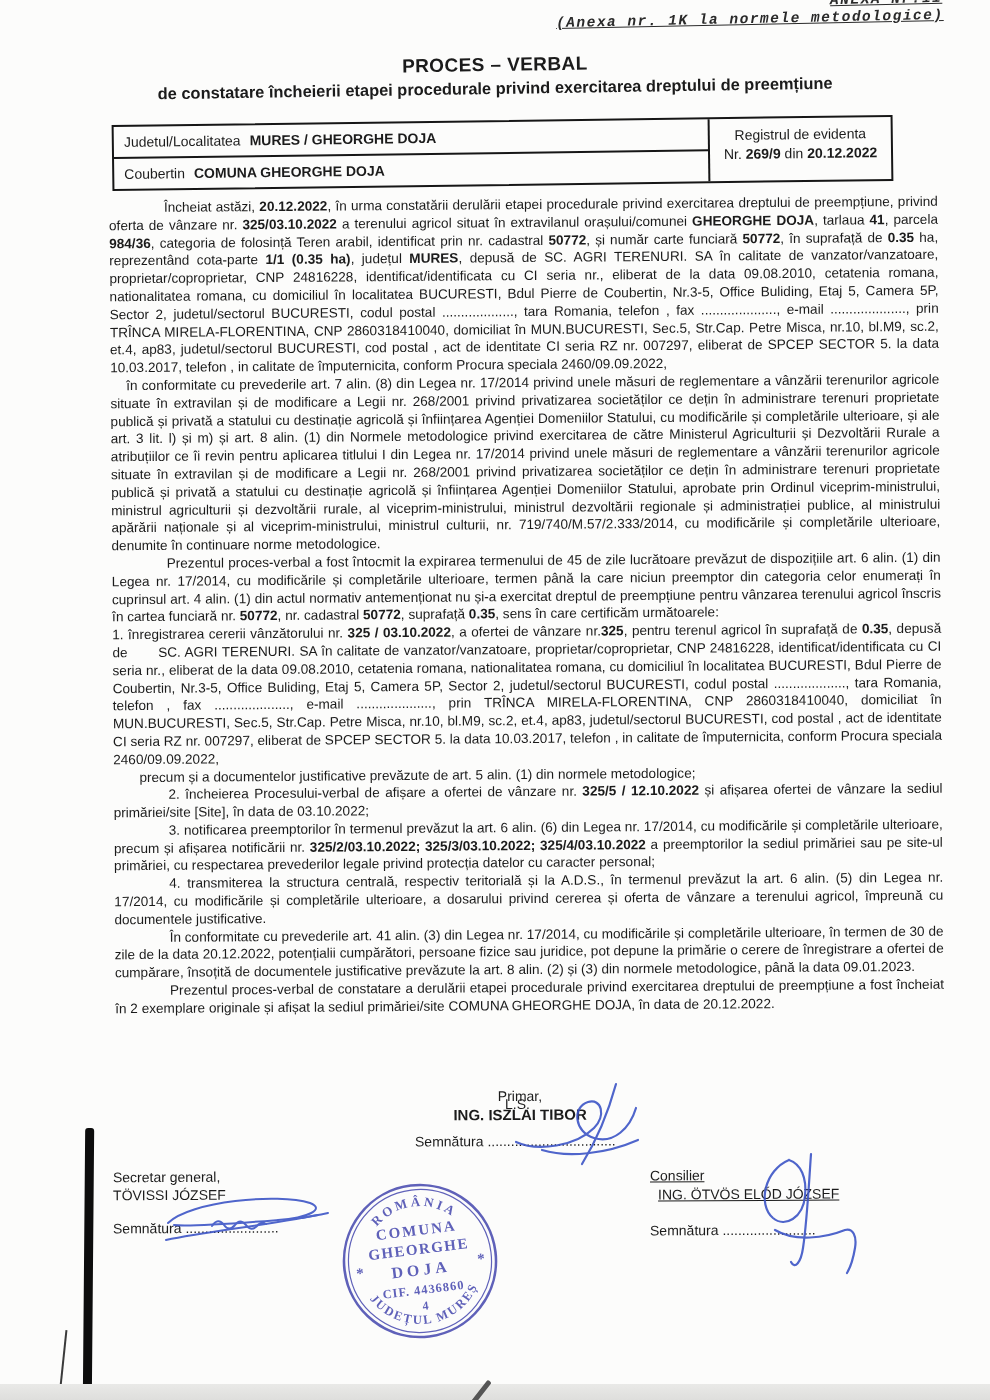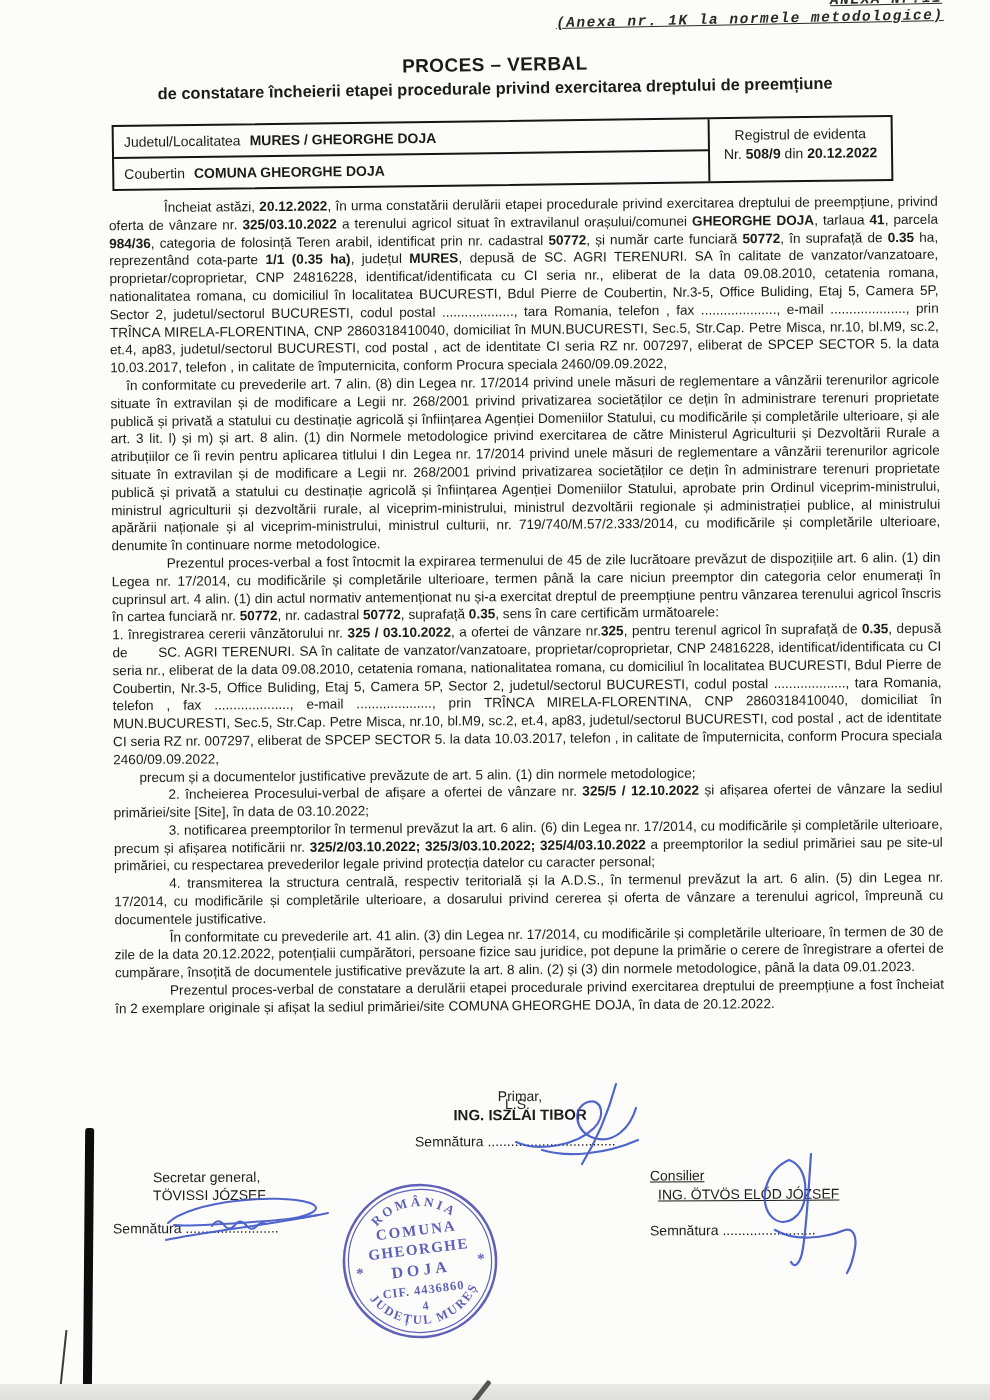--- a/index.html
+++ b/index.html
@@ -38,21 +38,21 @@
   .ind-md{text-indent:26px;}
   .ind-none{text-indent:0;}
   b{font-weight:bold;}
 
   
   .sig-area{font-size:14px;}
   .primar-block{top:1088px;left:380px;width:280px;text-align:center;transform:rotate(-0.3deg);}
   .primar-name{font-weight:bold;font-size:15px;margin-top:2px;}
   .primar-semn{top:1133px;left:415px;transform:rotate(-0.3deg);}
   .primar-ls{top:1096px;left:505px;transform:rotate(-0.3deg);}
-  .secretar-block{top:1168px;left:113px;line-height:18px;transform:rotate(-0.3deg);margin-left:40px;}
+  .secretar-block{top:1168px;left:113px;line-height:18px;transform:rotate(-0.3deg);}
   .secretar-semn{top:1220px;left:113px;transform:rotate(-0.3deg);}
   .consilier-block{top:1166px;left:650px;line-height:19px;transform:rotate(-0.3deg);text-decoration:underline;}
   .consilier-name{padding-left:8px;}
   .consilier-semn{top:1222px;left:650px;transform:rotate(-0.3deg);}
   svg.sig{overflow:visible;pointer-events:none;}
 
   
   .stamp{top:1178px;left:337px;width:166px;height:166px;opacity:.88;}
 
   
@@ -80,21 +80,21 @@
       <span class="it-label">Judetul/Localitatea</span>
       <span class="it-value">MURES / GHEORGHE DOJA</span>
     </div>
     <div class="it-row">
       <span class="it-label">Coubertin</span>
       <span class="it-value">COMUNA GHEORGHE DOJA</span>
     </div>
   </div>
   <div class="it-right">
     <div>Registrul de evidenta</div>
-    <div><span>Nr. </span><b>508/9</b><span> din </span><b>20.12.2022</b></div>
+    <div><span>Nr. </span><b>269/9</b><span> din </span><b>20.12.2022</b></div>
   </div>
 </div>
 
 <div class="abs body-text">
     <p class="para ind-lg"><span>Încheiat astăzi, </span><b>20.12.2022</b><span>, în urma constatării derulării etapei procedurale privind exercitarea dreptului de preempțiune, privind oferta de vânzare nr. </span><b>325/03.10.2022</b><span> a terenului agricol situat în extravilanul orașului/comunei </span><b>GHEORGHE DOJA</b><span>, tarlaua </span><b>41</b><span>, parcela </span><b>984/36</b><span>, categoria de folosință Teren arabil, identificat prin nr. cadastral </span><b>50772</b><span>, și număr carte funciară </span><b>50772</b><span>, în suprafață de </span><b>0.35</b><span> ha, reprezentând cota-parte </span><b>1/1 (0.35 ha)</b><span>, județul </span><b>MURES</b><span>, depusă de SC. AGRI TERENURI. SA în calitate de vanzator/vanzatoare, proprietar/coproprietar, CNP 24816228, identificat/identificata cu CI seria  nr., eliberat de  la data 09.08.2010, cetatenia romana, nationalitatea romana, cu domiciliul în localitatea BUCURESTI, Bdul Pierre de Coubertin, Nr.3-5, Office Buliding, Etaj 5, Camera 5P, Sector 2, judetul/sectorul BUCURESTI, codul postal ..................., tara Romania, telefon , fax ...................., e-mail ...................., prin TRÎNCA MIRELA-FLORENTINA, CNP 2860318410040, domiciliat în MUN.BUCURESTI, Sec.5, Str.Cap. Petre Misca, nr.10, bl.M9, sc.2, et.4, ap83, judetul/sectorul BUCURESTI, cod postal , act de identitate CI seria RZ nr. 007297, eliberat de SPCEP SECTOR 5. la data 10.03.2017, telefon , in calitate de împuternicita, conform Procura speciala 2460/09.09.2022,</span></p>
     <p class="para ind-sm"><span>în conformitate cu prevederile art. 7 alin. (8) din Legea nr. 17/2014 privind unele măsuri de reglementare a vânzării terenurilor agricole situate în extravilan și de modificare a Legii nr. 268/2001 privind privatizarea societăților ce dețin în administrare terenuri proprietate publică și privată a statului cu destinație agricolă și înființarea Agenției Domeniilor Statului, cu modificările și completările ulterioare, și ale art. 3 lit. l) și m) și art. 8 alin. (1) din Normele metodologice privind exercitarea de către Ministerul Agriculturii și Dezvoltării Rurale a atribuțiilor ce îi revin pentru aplicarea titlului I din Legea nr. 17/2014 privind unele măsuri de reglementare a vânzării terenurilor agricole situate în extravilan și de modificare a Legii nr. 268/2001 privind privatizarea societăților ce dețin în administrare terenuri proprietate publică și privată a statului cu destinație agricolă și înființarea Agenției Domeniilor Statului, aprobate prin Ordinul viceprim-ministrului, ministrul agriculturii și dezvoltării rurale, al viceprim-ministrului, ministrul dezvoltării regionale și administrației publice, al ministrului apărării naționale și al viceprim-ministrului, ministrul culturii, nr. 719/740/M.57/2.333/2014, cu modificările și completările ulterioare, denumite în continuare norme metodologice.</span></p>
     <p class="para ind-lg"><span>Prezentul proces-verbal a fost întocmit la expirarea termenului de 45 de zile lucrătoare prevăzut de dispozițiile art. 6 alin. (1) din Legea nr. 17/2014, cu modificările și completările ulterioare, termen până la care niciun preemptor din categoria celor enumerați în cuprinsul art. 4 alin. (1) din actul normativ antemenționat nu și-a exercitat dreptul de preempțiune pentru vânzarea terenului agricol înscris în cartea funciară nr. </span><b>50772</b><span>, nr. cadastral </span><b>50772</b><span>, suprafață </span><b>0.35</b><span>, sens în care certificăm următoarele:</span></p>
     <p class="para ind-none"><span>1. înregistrarea cererii vânzătorului nr. </span><b>325 / 03.10.2022</b><span>, a ofertei de vânzare nr.</span><b>325</b><span>, pentru terenul agricol în suprafață de </span><b>0.35</b><span>, depusă de &nbsp;&nbsp;&nbsp;&nbsp;&nbsp; SC. AGRI TERENURI. SA în calitate de vanzator/vanzatoare, proprietar/coproprietar, CNP 24816228, identificat/identificata cu CI seria  nr., eliberat de  la data 09.08.2010, cetatenia romana, nationalitatea romana, cu domiciliul în localitatea BUCURESTI, Bdul Pierre de Coubertin, Nr.3-5, Office Buliding, Etaj 5, Camera 5P, Sector 2, judetul/sectorul BUCURESTI, codul postal ..................., tara Romania, telefon , fax ...................., e-mail ...................., prin TRÎNCA MIRELA-FLORENTINA, CNP 2860318410040, domiciliat în MUN.BUCURESTI, Sec.5, Str.Cap. Petre Misca, nr.10, bl.M9, sc.2, et.4, ap83, judetul/sectorul BUCURESTI, cod postal , act de identitate CI seria RZ nr. 007297, eliberat de SPCEP SECTOR 5. la data 10.03.2017, telefon , in calitate de împuternicita, conform Procura speciala 2460/09.09.2022,</span></p>
     <p class="para ind-md"><span>precum și a documentelor justificative prevăzute de art. 5 alin. (1) din normele metodologice;</span></p>
     <p class="para ind-lg"><span>2. încheierea Procesului-verbal de afișare a ofertei de vânzare nr. </span><b>325/5 / 12.10.2022</b><span> și afișarea ofertei de vânzare la sediul primăriei/site [Site], în data de 03.10.2022;</span></p>

